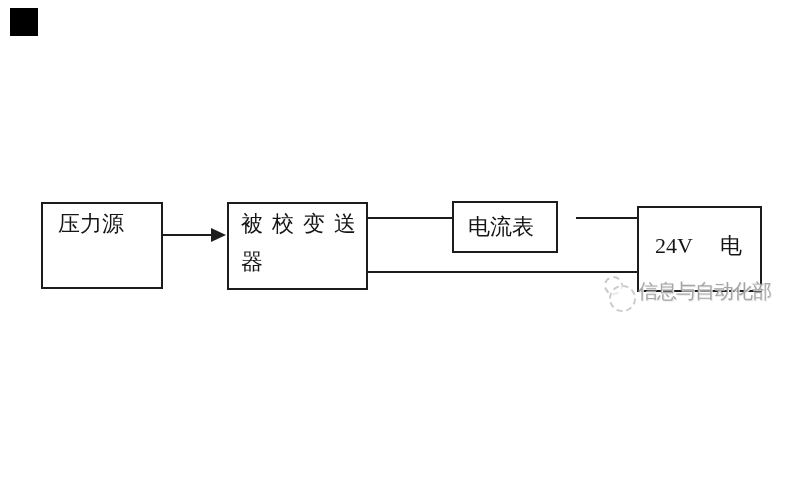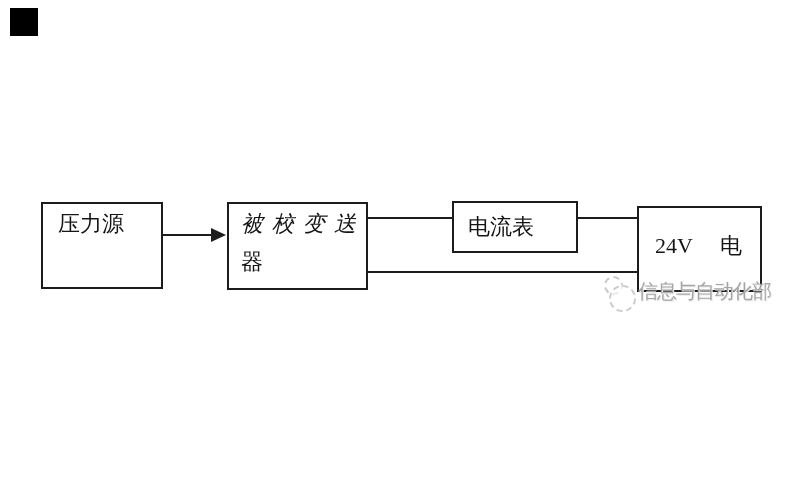--- a/index.html
+++ b/index.html
@@ -59,24 +59,24 @@
   .node-pressure {
     left: 41px; top: 202px;
     width: 122px; height: 87px;
     padding: 1px 6px 0 15px;
   }
   .node-transmitter {
     left: 227px; top: 202px;
     width: 141px; height: 88px;
     padding: 1px 10px 0 12px;
   }
-  .node-transmitter .l1 { letter-spacing: 9px; font-style: italic; }
+  .node-transmitter .l1 { letter-spacing: 9px; }
   .node-ammeter {
     left: 452px; top: 201px;
-    width: 126px; height: 52px;
+    width: 106px; height: 52px;
     line-height: 48px;
     padding: 0 0 0 14px;
   }
   .node-power {
     left: 637px; top: 206px;
     width: 125px; height: 86px;
     padding: 20px 8px 0 16px;
     line-height: 36px;
   }
   .node-power .l1 { word-spacing: 22px; }

